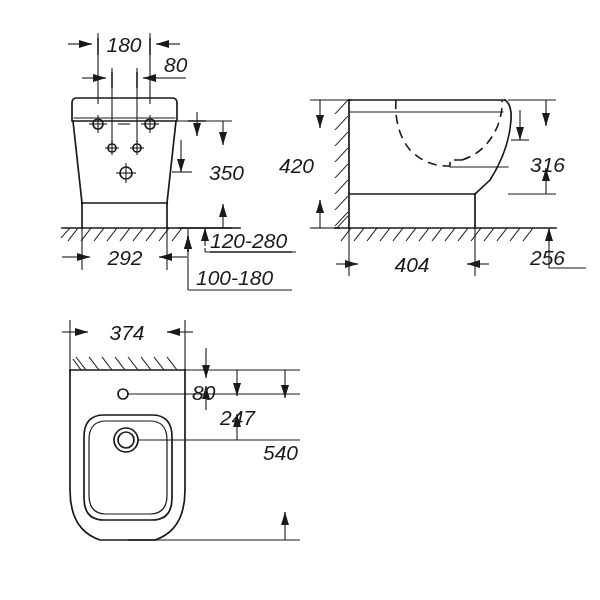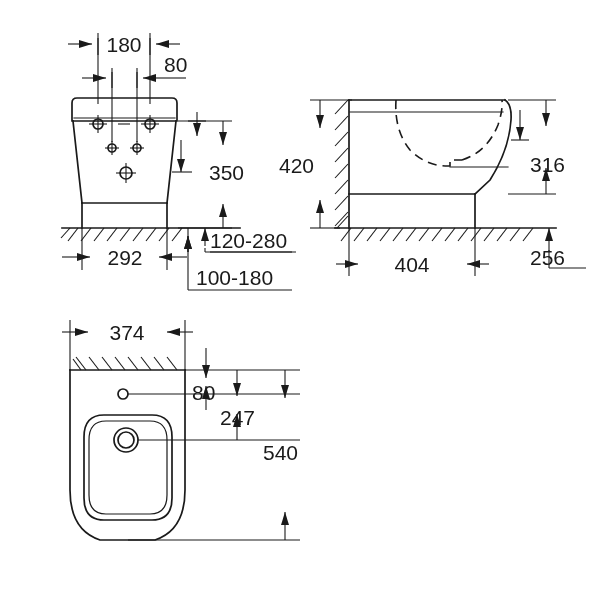--- a/index.html
+++ b/index.html
@@ -10,20 +10,21 @@
   body {
     width: 600px;
     height: 600px;
     font-family: "Liberation Sans", sans-serif;
     overflow: hidden;
   }
   #drawing-root {
     position: relative;
     width: 600px;
     height: 600px;
+    font-style: italic;
   }
   svg#technical-drawing {
     display: block;
     width: 600px;
     height: 600px;
     background: #ffffff;
   }
   .obj-line {
     fill: none;
     stroke: #1a1a1a;

